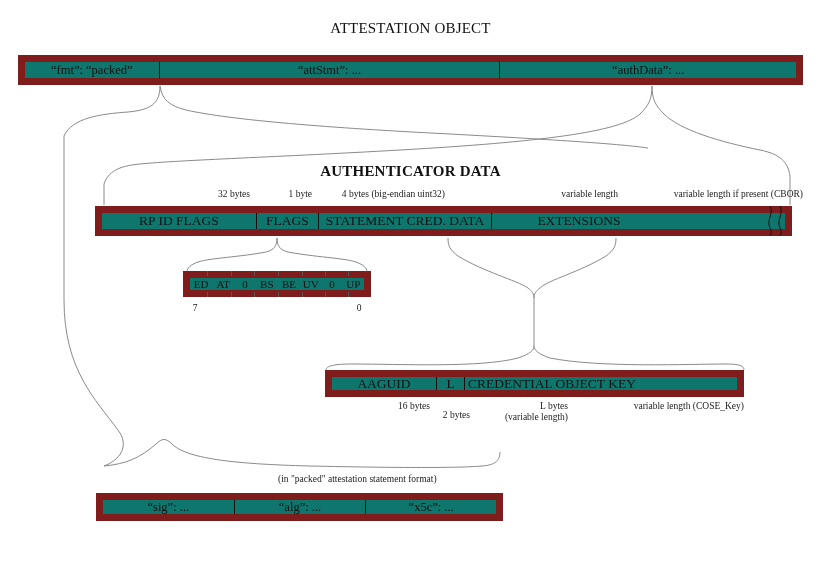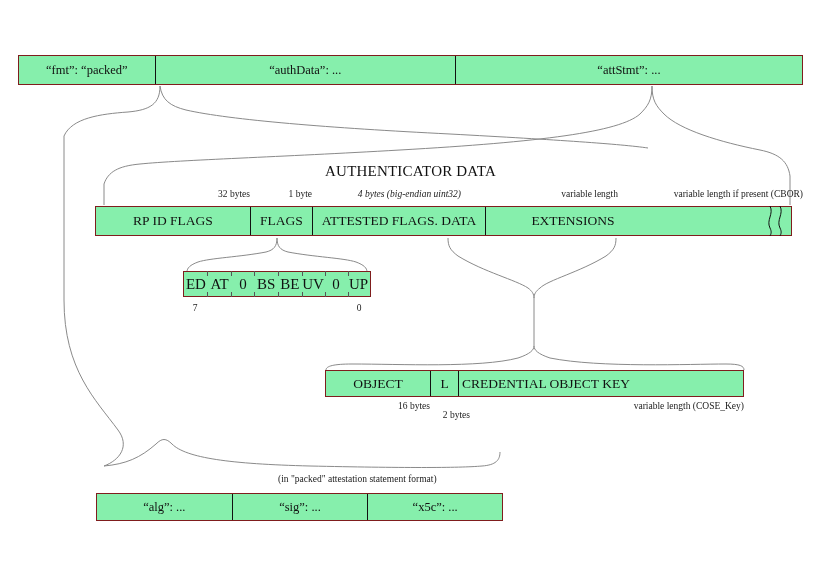--- a/index.html
+++ b/index.html
@@ -43,23 +43,23 @@
   .section-title {
     position: absolute;
     font-size: 15px;
     letter-spacing: 0.2px;
   }
 
   
   .row {
     position: absolute;
     display: flex;
-    border: 1px solid #7f1d1d;
+    border: 7px solid #7f1d1d;
     box-sizing: border-box;
-    background: #86efac;
+    background: #0f766e;
   }
   .cell {
     box-sizing: border-box;
     display: flex;
     align-items: center;
     justify-content: center;
     border-right: 1px solid #111111;
     font-size: 13.5px;
     white-space: nowrap;
     overflow: hidden;
@@ -69,21 +69,21 @@
   
   #attobj-row { left: 18px; top: 55px; width: 785px; height: 30px; }
   #attobj-row .cell { font-size: 12.5px; }
 
   
   #authdata-row { left: 95px; top: 206px; width: 697px; height: 30px; }
   #authdata-row .cell { font-size: 13.5px; }
 
   
   #flags-row { left: 183px; top: 271px; width: 188px; height: 26px; }
-  #flags-row .cell { font-size: 15px; border-right: none; }
+  #flags-row .cell { font-size: 11px; border-right: none; }
 
   
   .tick {
     position: absolute;
     width: 1px;
     background: #555555;
   }
   .tick.top { height: 5px; }
   .tick.bot { height: 5px; }
 
@@ -137,39 +137,40 @@
     <path d="M 277 238 C 277 246, 274 250, 266 252 C 240 257, 210 258, 198 262 C 190 265, 187 268, 187 272"></path>
     <path d="M 277 238 C 277 246, 280 250, 288 252 C 314 257, 344 258, 356 262 C 364 265, 367 268, 367 272"></path>
 
     <path d="M 448 238 C 448 246, 450 250, 458 256 C 484 272, 516 280, 528 288 C 532 291, 534 294, 534 298"></path>
     <path d="M 616 238 C 616 246, 614 250, 606 256 C 580 272, 548 280, 540 288 C 536 291, 534 294, 534 298"></path>
     <path d="M 534 298 L 534 346"></path>
     <path d="M 534 346 C 534 350, 530 354, 518 358 C 480 368, 400 364, 352 364 C 334 364, 326 366, 326 370"></path>
     <path d="M 534 346 C 534 350, 538 354, 550 358 C 600 368, 690 364, 726 364 C 740 364, 744 366, 744 370"></path>
   </svg>
 
+  <div class="main-title">ATTESTATION OBJECT</div>
 
   <div class="row" id="attobj-row">
     <div class="cell" style="width:137px">“fmt”: “packed”</div>
+    <div class="cell" style="width:347px">“attStmt”: ...</div>
     <div class="cell" style="width:301px">“authData”: ...</div>
-    <div class="cell" style="width:347px">“attStmt”: ...</div>
-  </div>
-
-  <div class="section-title" style="left:0;top:163px;width:821px;text-align:center;">AUTHENTICATOR DATA</div>
+  </div>
+
+  <div class="section-title" style="left:0;top:163px;width:821px;text-align:center;font-weight:bold;">AUTHENTICATOR DATA</div>
 
   <div class="sizelabel" style="left:95px;top:189px;width:155px;">32 bytes</div>
   <div class="sizelabel" style="left:250px;top:189px;width:62px;">1 byte</div>
-  <div class="sizelabel" style="left:328px;top:189px;width:133px;font-style:italic;">4 bytes (big-endian uint32)</div>
+  <div class="sizelabel" style="left:312px;top:189px;width:133px;">4 bytes (big-endian uint32)</div>
   <div class="sizelabel" style="left:618px;top:189px;width:185px;">variable length if present (CBOR)</div>
   <div class="sizelabel" style="left:445px;top:189px;width:173px;">variable length</div>
 
   <div class="row" id="authdata-row">
     <div class="cell" style="width:155px">RP ID FLAGS</div>
     <div class="cell" style="width:62px">FLAGS</div>
-    <div class="cell" style="width:173px">ATTESTED FLAGS. DATA</div>
+    <div class="cell" style="width:173px">STATEMENT CRED. DATA</div>
     <div class="cell" style="width:174px">EXTENSIONS</div>
   </div>
 
   <svg id="break-mark" viewBox="0 0 30 30">
     <path d="M 8 0 C 12 8, 4 14, 8 22 C 10 26, 9 28, 8 30"></path>
     <path d="M 18 0 C 22 8, 14 14, 18 22 C 20 26, 19 28, 18 30"></path>
   </svg>
 
   <div class="row" id="flags-row">
     <div class="cell" style="width:24px">ED</div>
@@ -195,30 +196,34 @@
   <div class="tick bot" style="left:254px;top:292px"></div>
   <div class="tick bot" style="left:278px;top:292px"></div>
   <div class="tick bot" style="left:302px;top:292px"></div>
   <div class="tick bot" style="left:325px;top:292px"></div>
   <div class="tick bot" style="left:348px;top:292px"></div>
 
   <div class="bitnum" style="left:183px;top:303px;width:24px;text-align:center;">7</div>
   <div class="bitnum" style="left:347px;top:303px;width:24px;text-align:center;">0</div>
 
   <div class="row" id="cred-row">
-    <div class="cell" style="width:105px">OBJECT</div>
+    <div class="cell" style="width:105px">AAGUID</div>
     <div class="cell" style="width:28px">L</div>
     <div class="cell" style="width:174px">CREDENTIAL OBJECT KEY</div>
   </div>
 
   <div class="sizelabel" style="left:325px;top:401px;width:105px;">16 bytes</div>
   <div class="sizelabel" style="left:418px;top:410px;width:52px;">2 bytes</div>
+  <div class="sizelabel" style="left:458px;top:401px;width:110px;">
+    <span>L bytes</span><br>
+    <span>(variable length)</span>
+  </div>
   <div class="sizelabel" style="left:568px;top:401px;width:176px;">variable length (COSE_Key)</div>
 
   <div class="note" style="left:278px;top:474px;">(in "packed" attestation statement format)</div>
 
   <div class="row" id="attstmt-row">
+    <div class="cell" style="width:136px">“sig”: ...</div>
     <div class="cell" style="width:136px">“alg”: ...</div>
-    <div class="cell" style="width:136px">“sig”: ...</div>
     <div class="cell" style="width:134px">“x5c”: ...</div>
   </div>
 
 </div>
 
 </body></html>

